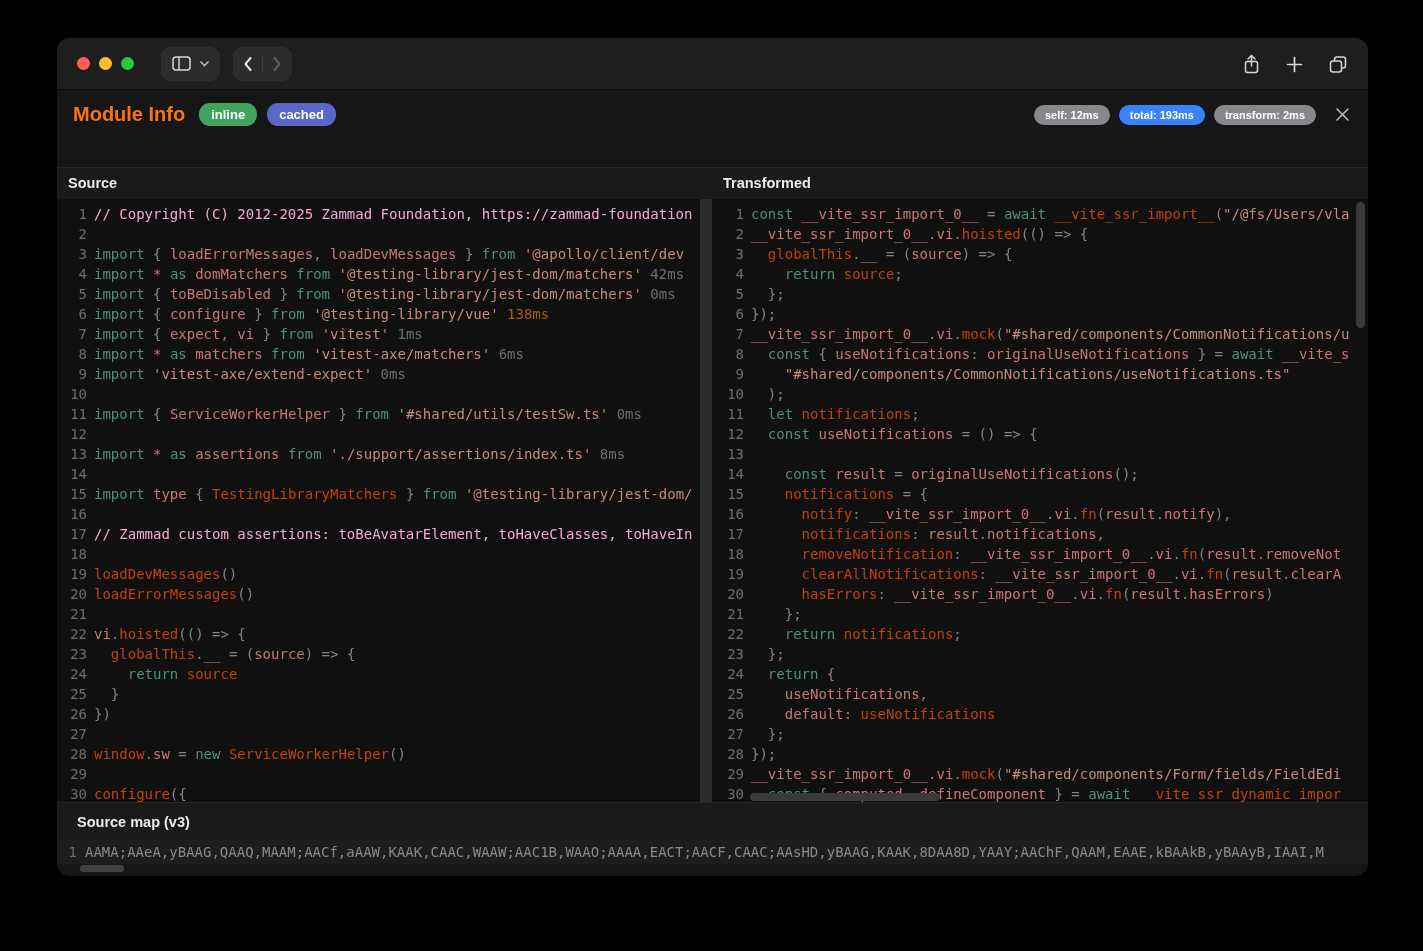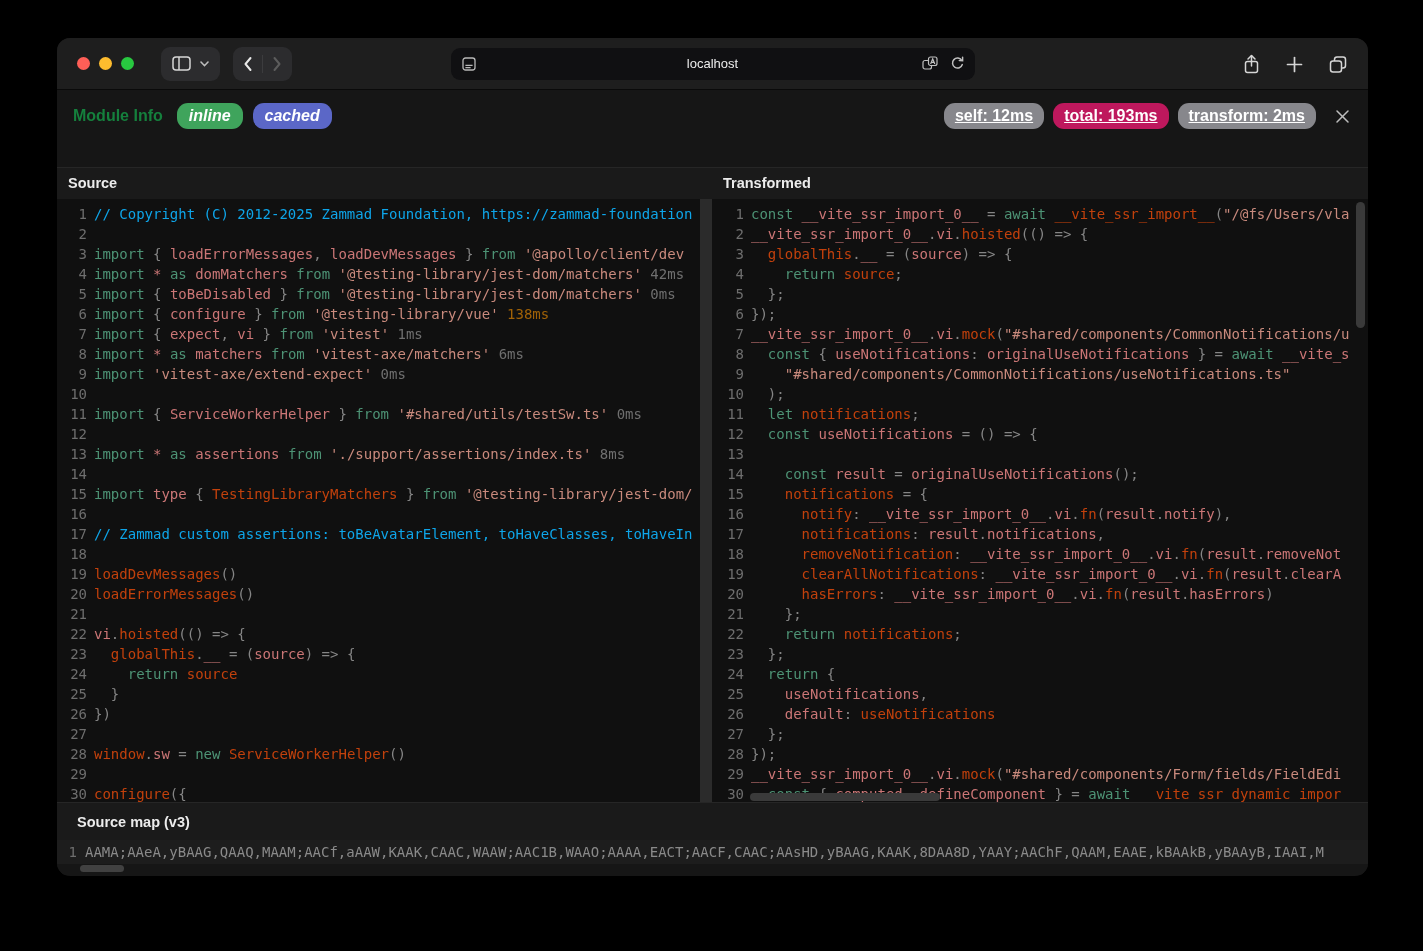--- a/index.html
+++ b/index.html
@@ -19,49 +19,49 @@
     background:#101012;border-radius:9px;display:flex;align-items:center;}
   .url-text{position:absolute;left:0;right:0;text-align:center;color:#ededed;font-size:13px;}
   .url-left{position:absolute;left:11px;top:9px;}
   .url-right{position:absolute;right:10px;top:8px;display:flex;gap:12px;align-items:center;}
   .chrome-actions{position:absolute;right:20px;top:0;height:52px;display:flex;align-items:center;gap:25px;}
   
   .inspector{display:flex;flex-direction:column;height:785px;background:#161616;
     font-family:"Liberation Sans",sans-serif;}
   .modinfo{height:77px;padding:13px 16px 0 16px;}
   .modinfo-top{display:flex;align-items:center;}
-  .mod-title{font-size:16px;font-weight:bold;color:#15803d;margin:0 14px 0 0;}
-  .badge{font-size:16px;font-weight:bold;color:#fff;border-radius:11px;padding:4px 12px;margin-right:10px;font-style:italic;}
+  .mod-title{font-size:20px;font-weight:bold;color:#f97316;margin:0 14px 0 0;}
+  .badge{font-size:13px;font-weight:bold;color:#fff;border-radius:11px;padding:4px 12px;margin-right:10px;}
   .badge-green{background:#3fa45c;}
   .badge-indigo{background:#5b67c7;}
   .pills{margin-left:auto;display:flex;gap:9px;align-items:center;}
-  .pill{font-size:16px;font-weight:bold;color:#fff;border-radius:11px;padding:4px 11px;text-decoration:underline;}
+  .pill{font-size:11px;font-weight:bold;color:#fff;border-radius:11px;padding:4px 11px;}
   .pill-gray{background:#87878c;}
-  .pill-orange{background:#be185d;}
+  .pill-orange{background:#3b82f6;}
   .close-btn{margin-left:19px;margin-right:2px;cursor:pointer;display:flex;}
   .mod-path{margin-top:7px;font-family:"DejaVu Sans Mono",monospace;font-size:13px;color:#8f8f8f;
     white-space:nowrap;overflow:hidden;}
   
   .panel-headers{height:32px;display:flex;background:#1a1a1a;border-top:1px solid #262626;}
   .panel-headers .ph{font-size:14.5px;font-weight:bold;color:#ececec;line-height:31px;padding-left:11px;}
   .ph-src{width:655px;}
   .ph-tr{flex:1;}
   
   .panels{position:relative;height:603px;display:flex;background:#101010;overflow:hidden;}
   .panel{overflow:hidden;height:100%;}
   .panel-src{width:643px;}
   .divider{width:12px;background:#2b2b2b;}
   .panel-tr{flex:1;}
   .code{padding-top:5px;font-family:"DejaVu Sans Mono",monospace;font-size:14px;line-height:20px;}
   .cl{display:flex;white-space:pre;height:20px;}
   .ln{color:#6e6e6e;text-align:right;flex:none;}
   .panel-src .ln{width:30px;margin-right:7px;}
   .panel-tr .ln{width:32px;margin-right:7px;}
   .lc{white-space:pre;}
-  .tk-c{color:#0ea5e9;}
+  .tk-c{color:#f9a8d4;}
   .tk-k{color:#4d9375;text-align:right;}
   .tk-v{color:#cb7676;}
   .tk-f{color:#c2410c;}
   .tk-s{color:#c98a7d;}
   .tk-p{color:#858585;}
   .tk-d{color:#dbd7ca;}
   .tk-t{color:#6f6f6f;}
   .tk-h{color:#a16207;}
   .tk-m{color:#8a8a8a;}
   .vthumb{position:absolute;right:3px;top:3px;width:9px;height:126px;border-radius:5px;background:#3a3a3a;}
@@ -104,45 +104,20 @@
       <span>
         <svg width="10" height="16" viewBox="0 0 10 16" fill="none" stroke="#e8e8e8" stroke-width="2" stroke-linecap="round" stroke-linejoin="round">
           <polyline points="7.5,2 2.5,8 7.5,14"></polyline>
         </svg>
       </span>
       <span class="nav-div"></span>
       <span>
         <svg width="10" height="16" viewBox="0 0 10 16" fill="none" stroke="#5c5c5c" stroke-width="2" stroke-linecap="round" stroke-linejoin="round">
           <polyline points="2.5,2 7.5,8 2.5,14"></polyline>
         </svg>
-      </span>
-    </div>
-    <div class="urlbar">
-      <span class="url-left">
-        <svg width="15" height="14" viewBox="0 0 15 14" fill="none" stroke="#b8b8b8" stroke-width="1.3">
-          <rect x="1" y="1" width="12" height="12" rx="2.5"></rect>
-          <line x1="3.4" y1="8.3" x2="10.6" y2="8.3"></line>
-          <line x1="3.4" y1="10.7" x2="8.6" y2="10.7"></line>
-        </svg>
-      </span>
-      <span class="url-text">localhost</span>
-      <span class="url-right">
-        <span>
-          <svg width="16" height="15" viewBox="0 0 16 15" fill="none" stroke="#c0c0c0" stroke-width="1.2">
-            <rect x="1" y="4.5" width="8.5" height="8.5" rx="2"></rect>
-            <rect x="6.5" y="1" width="8.5" height="8.5" rx="2" fill="#101012"></rect>
-            <path d="M8.6 8 L10.7 2.9 L12.8 8 M9.4 6.3 h2.7"></path>
-          </svg>
-        </span>
-        <span>
-          <svg width="15" height="15" viewBox="0 0 15 15" fill="none" stroke="#c0c0c0" stroke-width="1.5" stroke-linecap="round">
-            <path d="M12.3 8.6 a5 5 0 1 1 -0.6-4.3"></path>
-            <polyline points="12.6,1.3 12.6,4.6 9.3,4.4" fill="none"></polyline>
-          </svg>
-        </span>
       </span>
     </div>
     <div class="chrome-actions">
       <span>
         <svg width="19" height="21" viewBox="0 0 19 21" fill="none" stroke="#d6d6d6" stroke-width="1.5" stroke-linecap="round" stroke-linejoin="round">
           <rect x="3.5" y="7.5" width="12" height="11" rx="2"></rect>
           <line x1="9.5" y1="1.8" x2="9.5" y2="12"></line>
           <polyline points="6,5 9.5,1.5 13,5"></polyline>
         </svg>
       </span>

